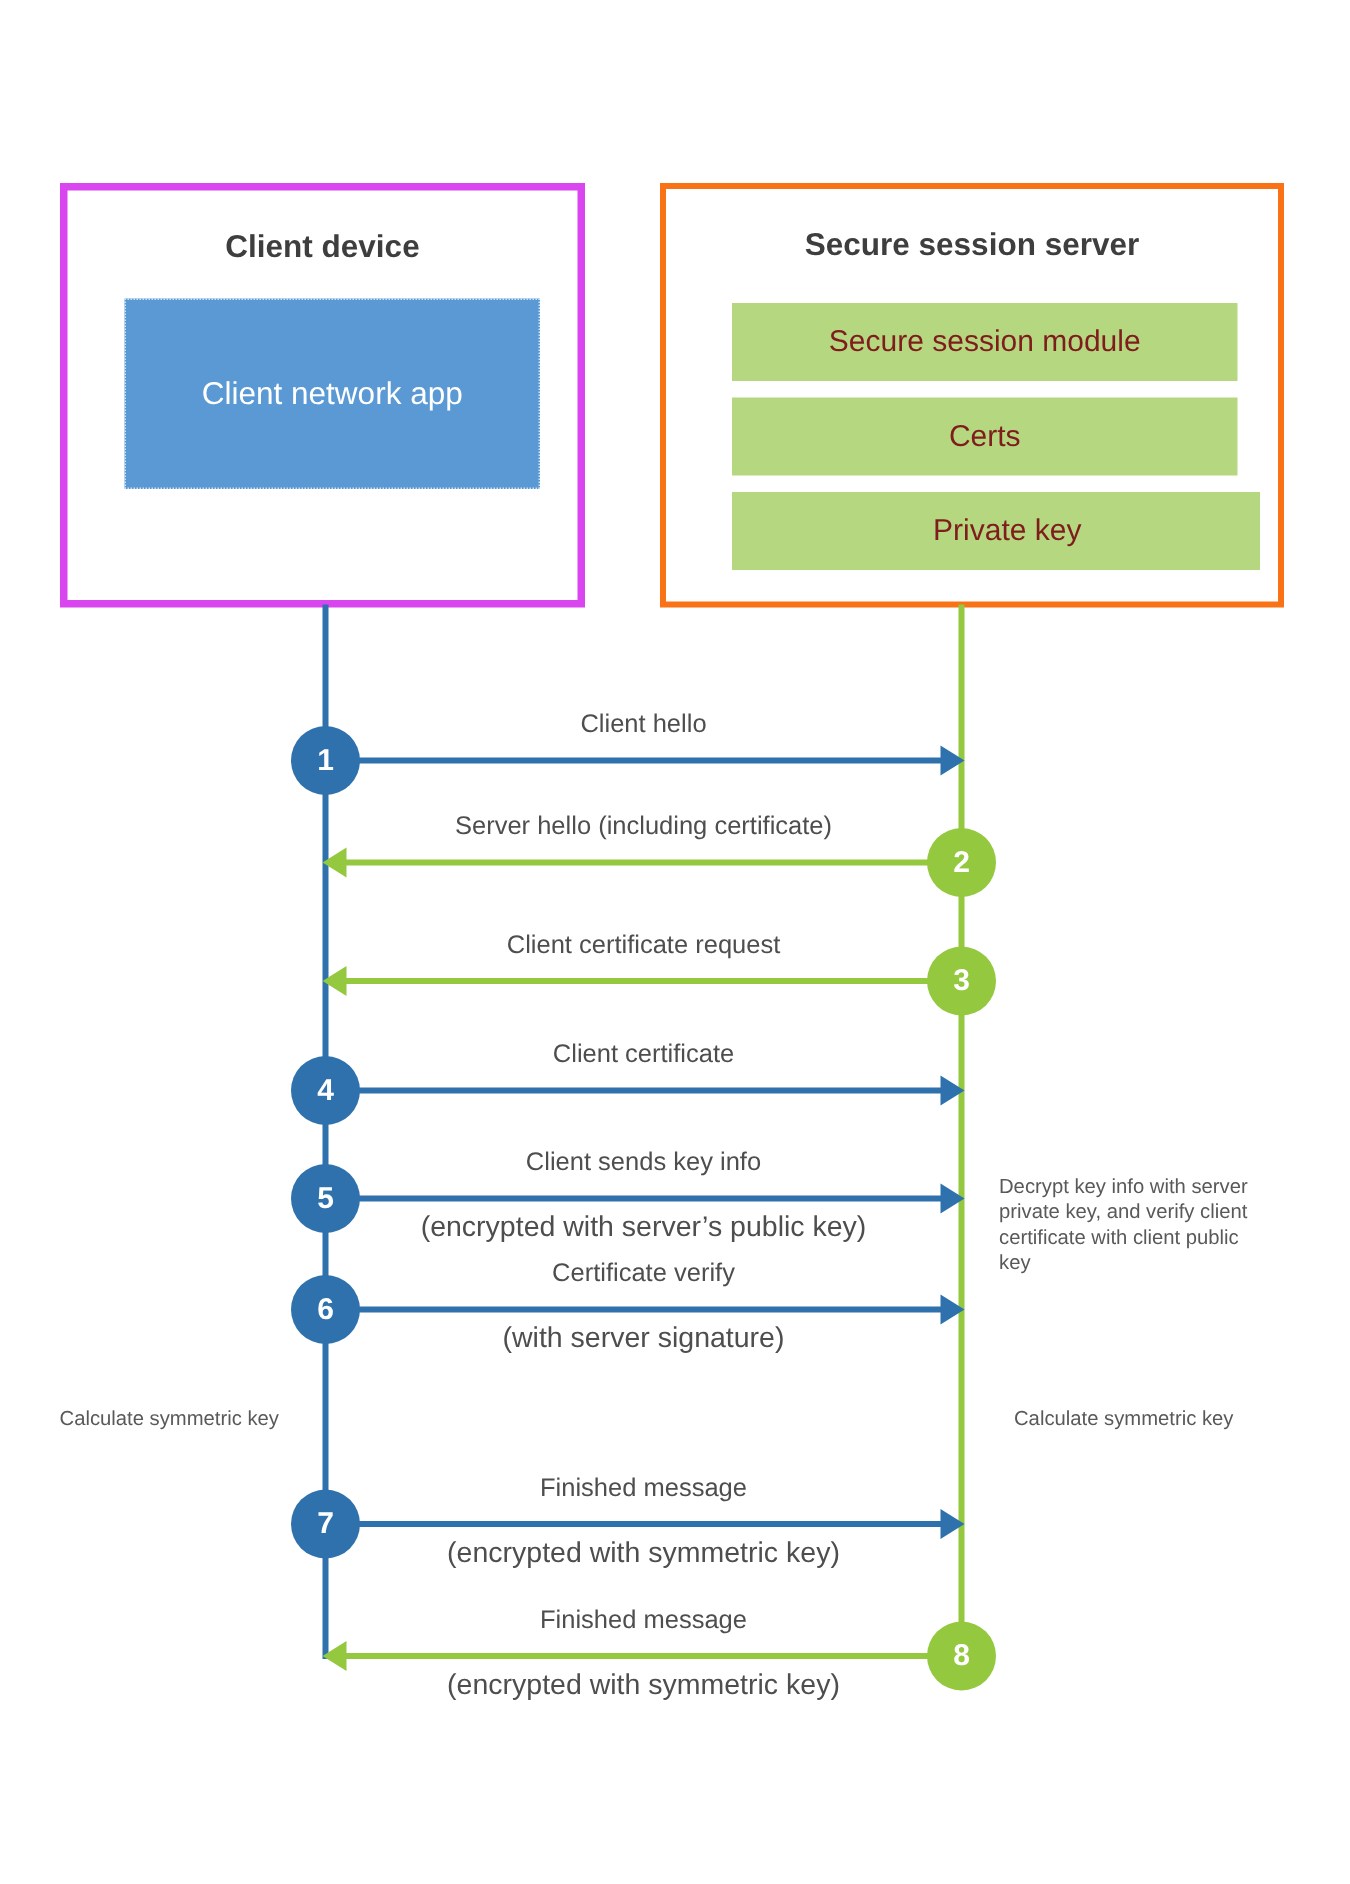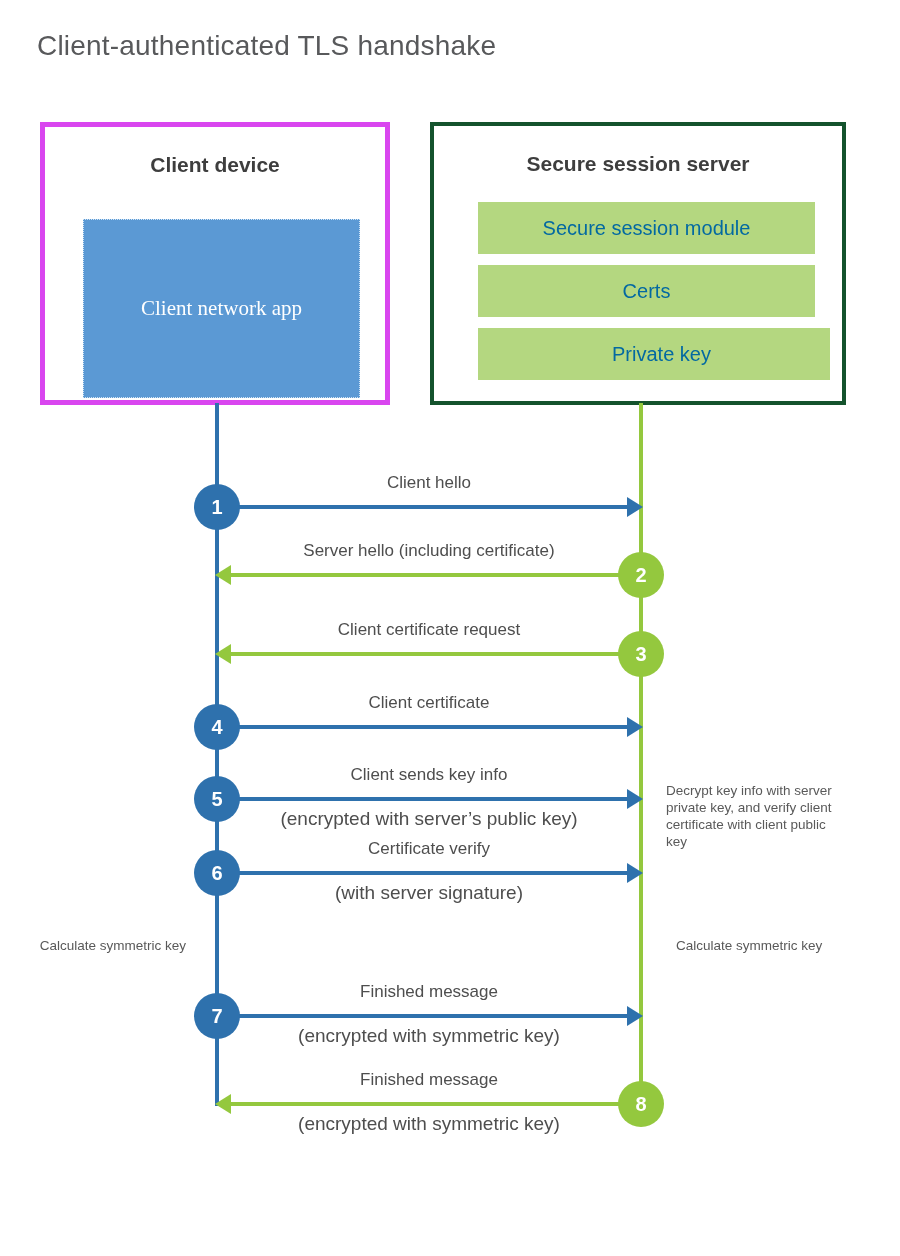--- a/index.html
+++ b/index.html
@@ -9,34 +9,34 @@
     overflow:hidden; margin:0 auto;
   }
   .page-title {
     position:absolute; left:37px; top:30px;
     font-size:28px; font-weight:300; color:#58595b; letter-spacing:.2px;
   }
 
   
   .actor-box { position:absolute; top:122px; height:283px; box-sizing:border-box; background:#fff; }
   .client-box { left:40px;  width:350px; border:5px solid #d946ef; }
-  .server-box { left:430px; width:416px; border:4px solid #14532d; }
+  .server-box { left:440px; width:416px; border:4px solid #f97316; }
   .box-title {
     margin-top:26px; text-align:center; font-size:21px; font-weight:bold; color:#3e3e3e;
   }
   .app-rect {
-    position:absolute; left:38px; top:92px; width:277px; height:179px;
+    position:absolute; left:38px; top:72px; width:277px; height:127px;
     background:#5b99d4; border:1px dotted #cfe3f5; box-sizing:border-box;
     display:flex; align-items:center; justify-content:center; text-align:center;
-    color:#ffffff; font-size:21px; line-height:1.4;font-family:Liberation Serif, serif;
+    color:#ffffff; font-size:21px; line-height:1.4;
   }
   .app-rect .inner { width:190px; }
   .module-bar {
     position:absolute; left:44px; width:337px; height:52px;
-    background:#b4d780; color:#0369a1; font-size:20px;
+    background:#b4d780; color:#7f1d1d; font-size:20px;
     display:flex; align-items:center; justify-content:center;
   }
   .bar-1 { top:76px; } .bar-2 { top:139px; } .bar-3 { top:202px;padding-left:15px; }
 
   
   .vline { position:absolute; top:403px; width:4px; height:703px; }
   .vline.blue  { left:215px; background:#2e71ad; }
   .vline.green { left:639px; background:#94c83e; }
 
   
@@ -68,21 +68,20 @@
   .note { position:absolute; font-size:13.5px; color:#595959; line-height:17px; }
   .note-decrypt { left:666px; top:782px; width:168px; text-align:left; }
   .note-calc-left  { left:36px;  top:937px; width:150px; text-align:right; }
   .note-calc-right { left:676px; top:937px; width:150px; text-align:left; }
 </style>
 </head>
 <body>
 
 <div id="canvas">
 
-  <div class="page-title">Client-authenticated TLS handshake</div>
 
   <div class="actor-box client-box">
     <div class="box-title">Client device</div>
     <div class="app-rect">
       <div class="inner">Client network app</div>
     </div>
   </div>
 
   <div class="actor-box server-box">
     <div class="box-title">Secure session server</div>

